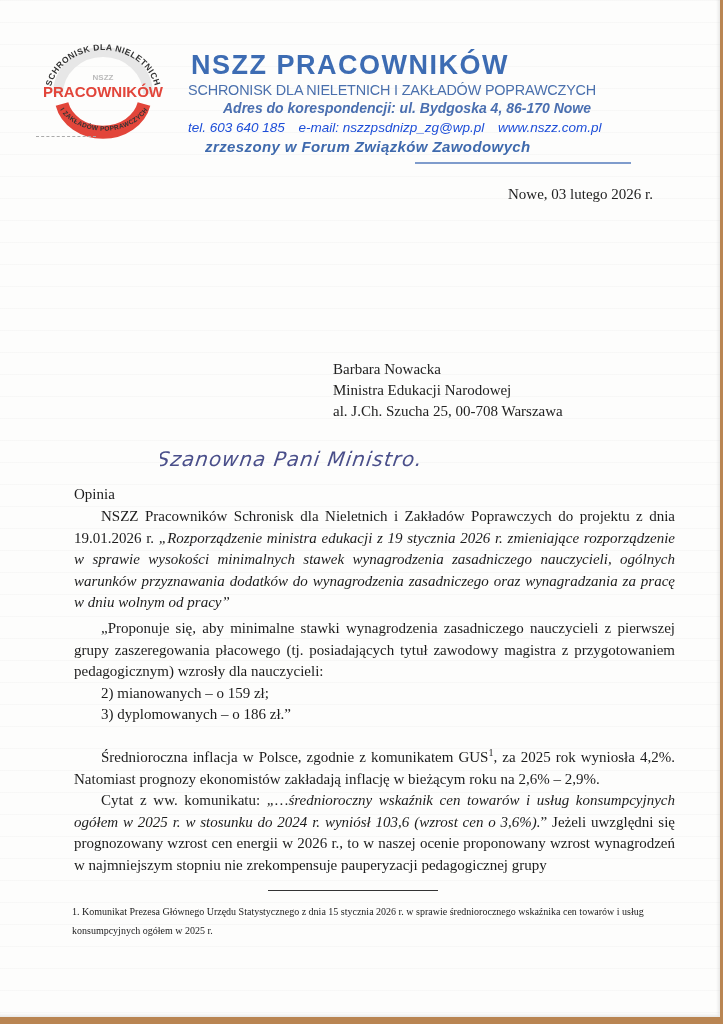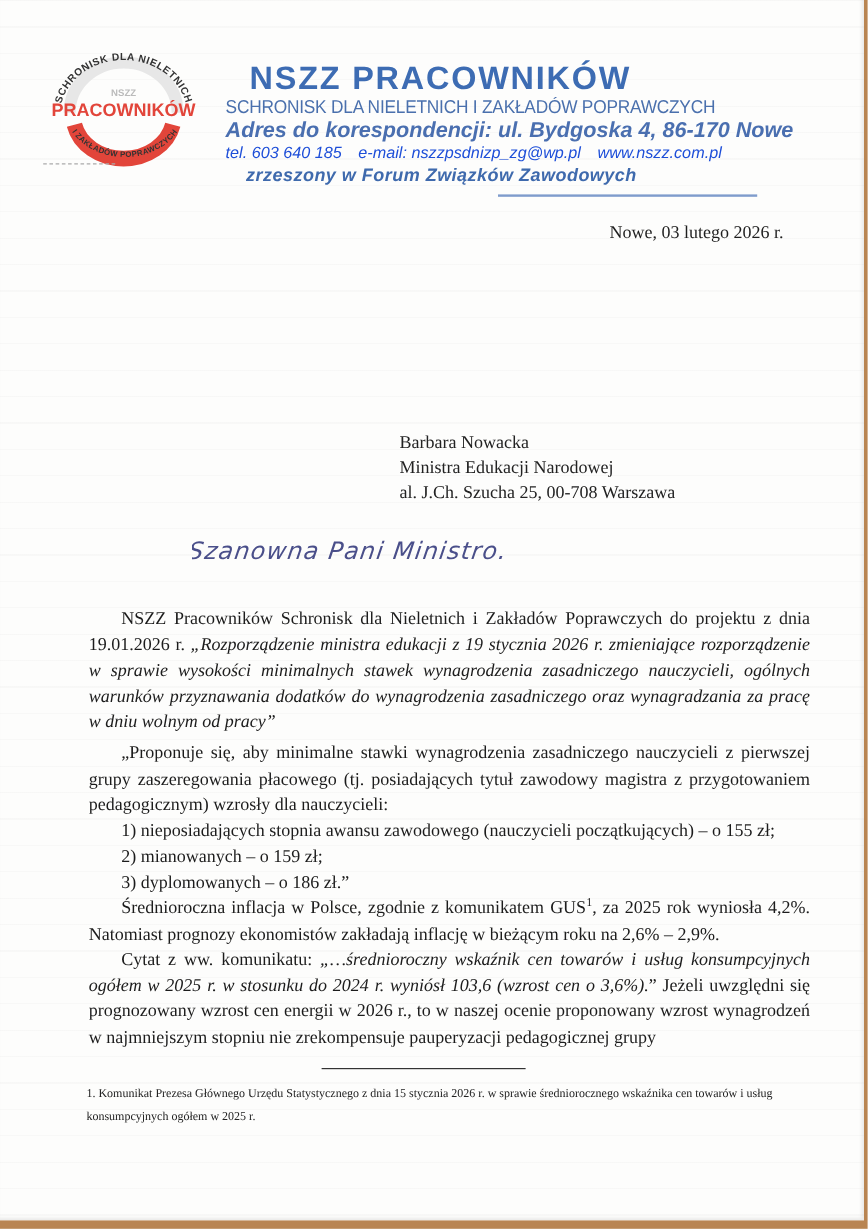--- a/index.html
+++ b/index.html
@@ -18,23 +18,23 @@
     position:absolute; left:0; top:0; width:100%; height:100%;
     background:
       repeating-linear-gradient(180deg, rgba(150,150,150,0.05) 0px, rgba(150,150,150,0.05) 1px, transparent 1px, transparent 22px);
     pointer-events:none;
   }
   
   .logo { position:absolute; left:28px; top:38px; width:150px; height:110px; }
   .logo svg { width:150px; height:110px; }
   
   .lh { position:absolute; left:188px; top:50px; color:#3f6fb5; }
-  .lh-title { font-family:"Liberation Sans", sans-serif; font-weight:bold; font-size:27px; letter-spacing:1.5px; line-height:30px; color:#3d6cb3; margin-left:20px;}
+  .lh-title { font-family:"Liberation Sans", sans-serif; font-weight:bold; font-size:27px; letter-spacing:1.5px; line-height:30px; color:#3d6cb3; margin-left:3px;}
   .lh-sub { font-family:"Liberation Sans", sans-serif; font-size:15.5px; line-height:18px; color:#4a70ad; margin-top:1px; letter-spacing:-0.2px; transform:scaleX(0.93); transform-origin:left;}
-  .lh-addr { font-family:"Liberation Sans", sans-serif; font-style:italic; font-weight:bold; font-size:18px; line-height:19px; color:#4a6fb0; }
+  .lh-addr { font-family:"Liberation Sans", sans-serif; font-style:italic; font-weight:bold; font-size:14px; line-height:19px; color:#4a6fb0;margin-left:35px; }
   .lh-contact { font-family:"Liberation Sans", sans-serif; font-style:italic; font-size:13.5px; line-height:19px; color:#1d4ed8; white-space:nowrap;}
   .lh-contact span { margin-right:10px; }
   .lh-forum { font-family:"Liberation Sans", sans-serif; font-style:italic; font-weight:bold; font-size:15px; line-height:20px; color:#3f6aad; letter-spacing:0.4px;margin-left:17px;}
   .lh-rule { position:absolute; left:415px; top:162px; width:216px; height:2px; background:#7f9ccc; }
   .dash-left { position:absolute; left:36px; top:136px; width:60px; border-top:1px dashed #aaa; }
 
   .date { position:absolute; left:496px; top:186px; font-size:15px; color:#1e1e1e;margin-left:12px; }
   .addressee { position:absolute; left:333px; top:359px; font-weight:normal; font-size:15px; line-height:21px; color:#222; }
 
   .greeting { position:absolute; left:160px; top:438px; width:380px; height:38px; }
@@ -100,26 +100,26 @@
     <div>Ministra Edukacji Narodowej</div>
     <div>al. J.Ch. Szucha 25, 00-708 Warszawa</div>
   </div>
 
   <div class="greeting">
     <svg viewBox="0 0 380 38">
       <text x="0" y="28" font-family="DejaVu Sans, sans-serif" font-style="italic" font-size="20" fill="#4a4f8a" transform="skewX(-8)" letter-spacing="1">Szanowna Pani Ministro.</text>
     </svg>
   </div>
 
+  <div class="body-text opinia-h">Opinia</div>
   <div class="body-text p1 ind"><span>NSZZ Pracowników Schronisk dla Nieletnich i Zakładów Poprawczych do projektu z dnia 19.01.2026 r. </span><span class="it">„Rozporządzenie ministra edukacji z 19 stycznia 2026 r. zmieniające rozporządzenie w sprawie wysokości minimalnych stawek wynagrodzenia zasadniczego nauczycieli, ogólnych warunków przyznawania dodatków do wynagrodzenia zasadniczego oraz wynagradzania za pracę w dniu wolnym od pracy”</span></div>
 
   <div class="body-text p-quote">
     <div class="ind">„Proponuje się, aby minimalne stawki wynagrodzenia zasadniczego nauczycieli z pierwszej grupy zaszeregowania płacowego (tj. posiadających tytuł zawodowy magistra z przygotowaniem pedagogicznym) wzrosły dla nauczycieli:</div>
     <ul class="list">
-      <li>1) nieposiadających stopnia awansu zawodowego (nauczycieli początkujących) – o 155 zł;</li>
       <li>2) mianowanych – o 159 zł;</li>
       <li>3) dyplomowanych – o 186 zł.”</li>
     </ul>
   </div>
 
   <div class="body-text p-infl">
     <div class="ind"><span>Średnioroczna inflacja w Polsce, zgodnie z komunikatem GUS</span><span class="sup">1</span><span>, za 2025 rok wyniosła 4,2%. Natomiast prognozy ekonomistów zakładają inflację w bieżącym roku na 2,6% – 2,9%.</span></div>
     <div class="ind"><span>Cytat z ww. komunikatu: </span><span class="it">„…średnioroczny wskaźnik cen towarów i usług konsumpcyjnych ogółem w 2025 r. w stosunku do 2024 r. wyniósł 103,6 (wzrost cen o 3,6%).</span><span>” Jeżeli uwzględni się prognozowany wzrost cen energii w 2026 r., to w naszej ocenie proponowany wzrost wynagrodzeń w najmniejszym stopniu nie zrekompensuje pauperyzacji pedagogicznej grupy</span></div>
   </div>
 

